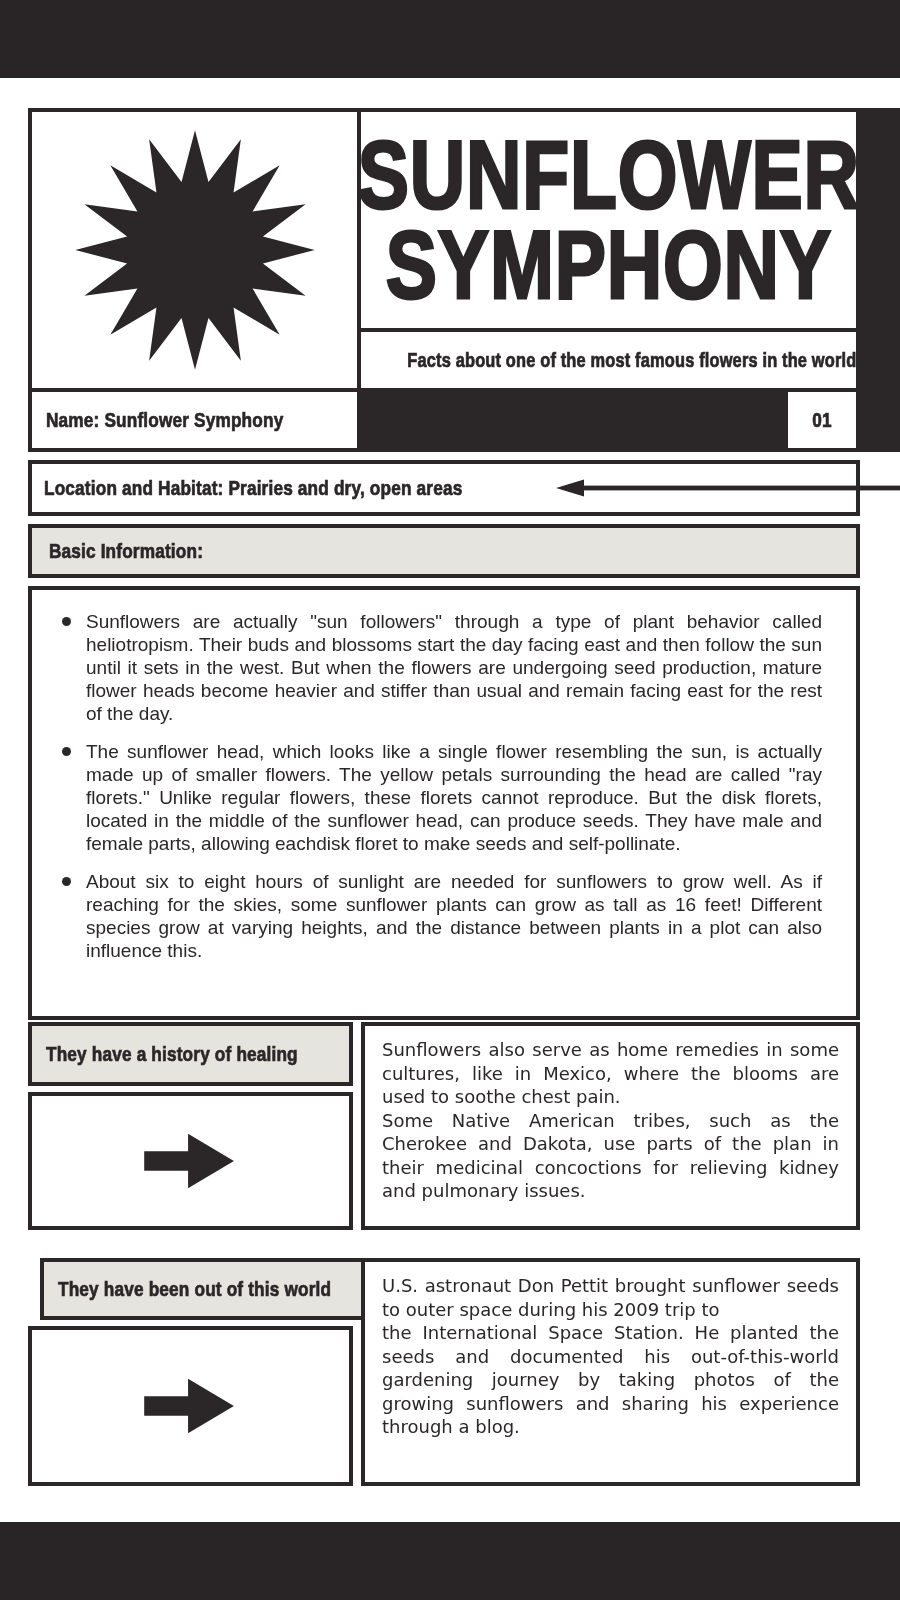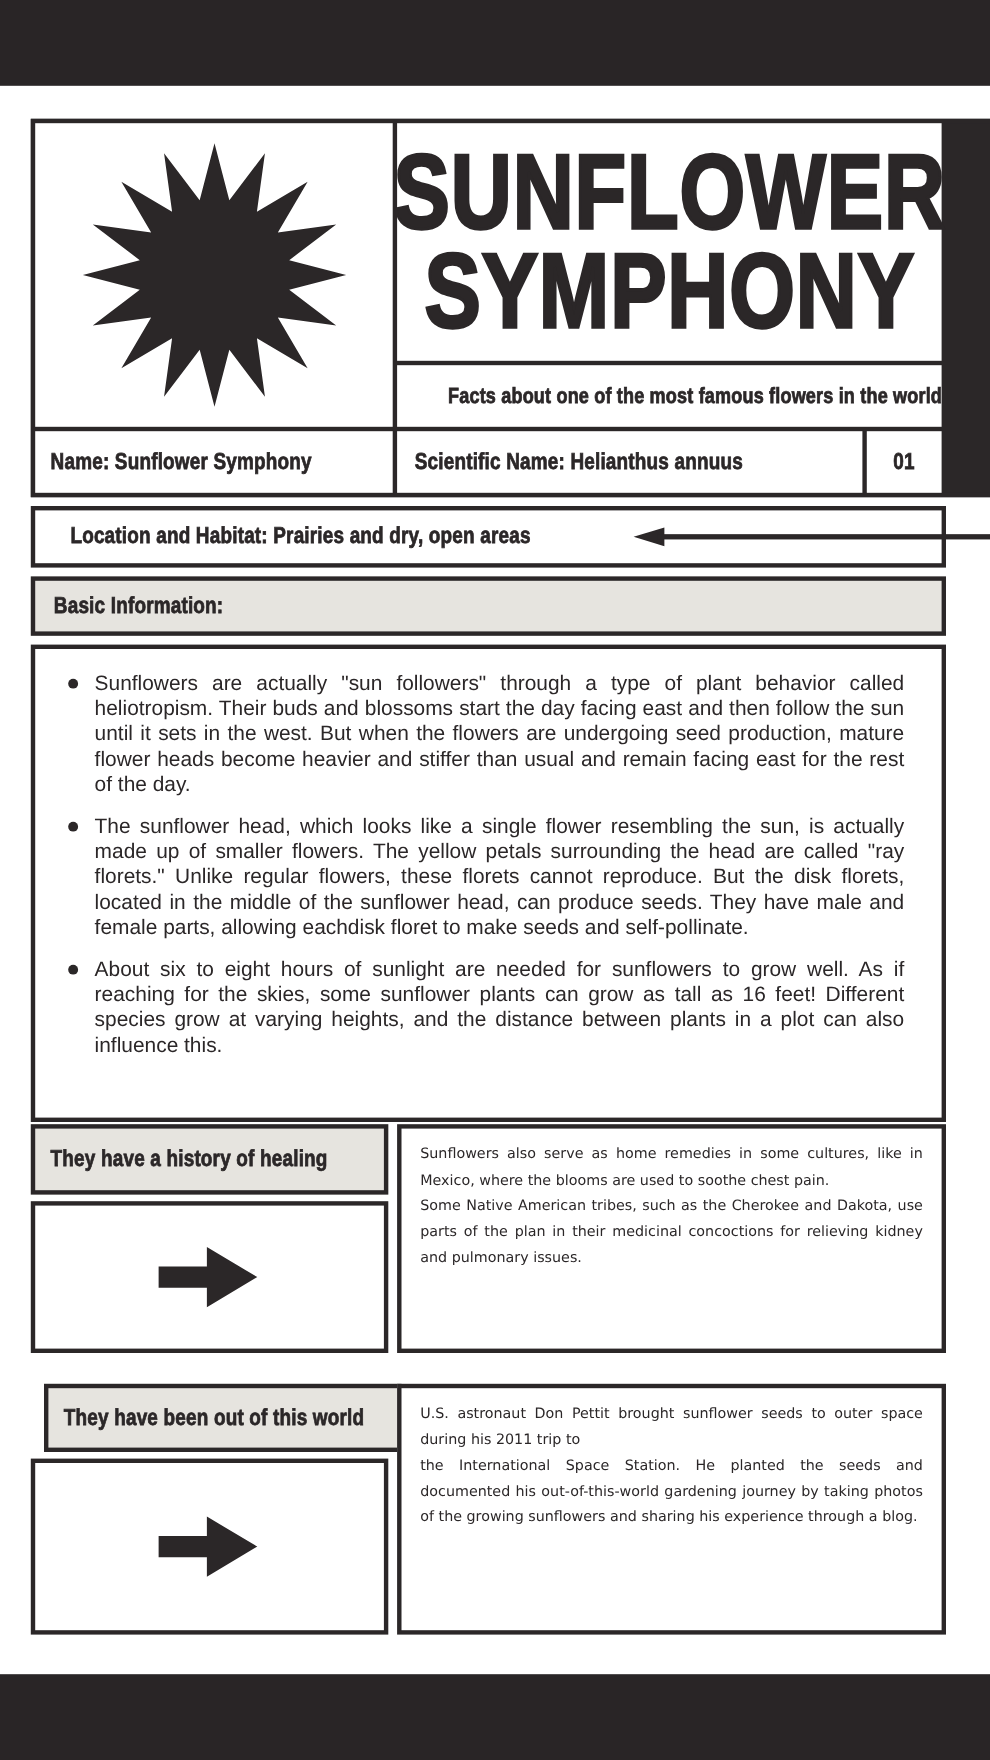--- a/index.html
+++ b/index.html
@@ -32,33 +32,33 @@
                  -webkit-text-stroke:3px #2b2728; transform:scaleX(.8); transform-origin:50% 50%;
                  white-space:nowrap; }
   .subtitle-cell { grid-column:2 / 4; grid-row:2; justify-content:center;padding-left:46px; }
   .subtitle-cell .cond { font-size:20px; }
   .name-cell { grid-column:1; grid-row:3; padding-left:14px; }
   .sci-cell  { grid-column:2; grid-row:3; padding-left:16px; }
   .num-cell  { grid-column:3; grid-row:3; justify-content:center; }
   .fieldtext { font-size:21px; }
 
   .location-box { left:28px; top:460px; width:832px; height:56px;
-                  display:flex; align-items:center; justify-content:space-between; padding:0 32px; }
+                  display:flex; align-items:center; justify-content:space-between; padding:0 12px; }
   .basic-box { left:28px; top:524px; width:832px; height:54px;
                display:flex; align-items:center; justify-content:flex-start; }
 
   .bullets-box { left:28px; top:586px; width:832px; height:434px; padding:20px 34px 0 30px; }
   .bullet { display:flex; gap:15px; margin-bottom:15px; }
   .dot { flex:none; width:9px; height:9px; border-radius:50%; background:#2b2728; margin-top:7px; }
   .bullet p { margin:0; font-size:19px; line-height:23px; text-align:justify; }
 
   .sec-head { display:flex; align-items:center; padding-left:14px; }
   .sec-head .cond { font-size:21px; }
   .sec-arrow { display:flex; align-items:center; justify-content:center; }
-  .sec-text { font-family:"DejaVu Sans", sans-serif; font-size:13px; line-height:23.5px;
+  .sec-text { font-family:"DejaVu Sans", sans-serif; font-size:18px; line-height:23.5px;
               text-align:justify; white-space:pre-line; padding:12px 17px; }
 
   .s1-head { left:28px;  top:1022px; width:325px; height:64px; }
   .s1-arrow{ left:28px;  top:1092px; width:325px; height:138px; }
   .s1-text { left:361px; top:1022px; width:499px; height:208px; }
   .s2-head { left:28px;  top:1258px; width:325px; height:62px;margin-left:12px; }
   .s2-arrow{ left:28px;  top:1326px; width:325px; height:160px; }
   .s2-text { left:361px; top:1258px; width:499px; height:228px; }
 
   svg { display:block; }
@@ -85,23 +85,20 @@
         <div>SYMPHONY</div>
       </div>
     </div>
 
     <div class="cell subtitle-cell">
       <span class="cond cond-c">Facts about one of the most famous flowers in the world</span>
     </div>
 
     <div class="cell name-cell">
       <span class="cond fieldtext">Name: Sunflower Symphony</span>
-    </div>
-    <div class="cell sci-cell">
-      <span class="cond fieldtext">Scientific Name: Helianthus annuus</span>
     </div>
     <div class="cell num-cell">
       <span class="cond cond-c fieldtext">01</span>
     </div>
   </div>
 
   <div class="box location-box">
     <span class="cond fieldtext">Location and Habitat: Prairies and dry, open areas</span>
     <span>
       <svg width="368" height="22" viewBox="0 0 368 22" aria-hidden="true">
@@ -146,18 +143,18 @@
   <div class="box sec-head panel s2-head">
     <span class="cond">They have been out of this world</span>
   </div>
   <div class="box sec-arrow s2-arrow">
     <span>
       <svg width="98" height="78" viewBox="0 0 100 80" aria-hidden="true">
         <path fill="#2b2728" d="M2 30 H47 V12 L94 40 L47 68 V50 H2 Z"></path>
       </svg>
     </span>
   </div>
-  <div class="box sec-text s2-text">U.S. astronaut Don Pettit brought sunflower seeds to outer space during his 2011 trip to
+  <div class="box sec-text s2-text">U.S. astronaut Don Pettit brought sunflower seeds to outer space during his 2009 trip to
 the International Space Station. He planted the seeds and documented his out-of-this-world gardening journey by taking photos of the growing sunflowers and sharing his experience through a blog.</div>
 
   <div class="bar bar-bottom"></div>
 
 </div>
 
 </body></html>

